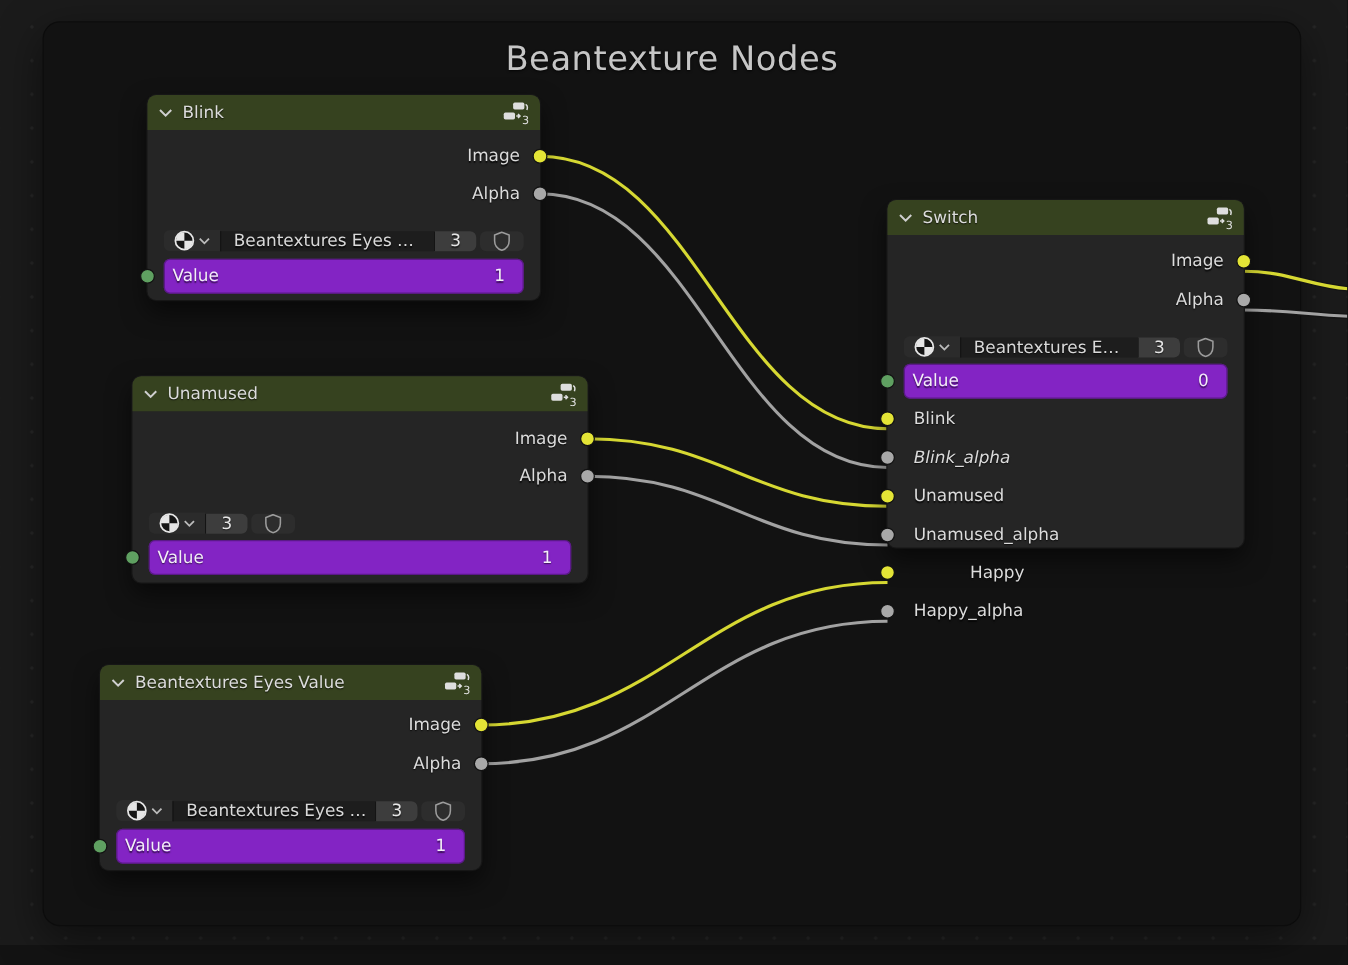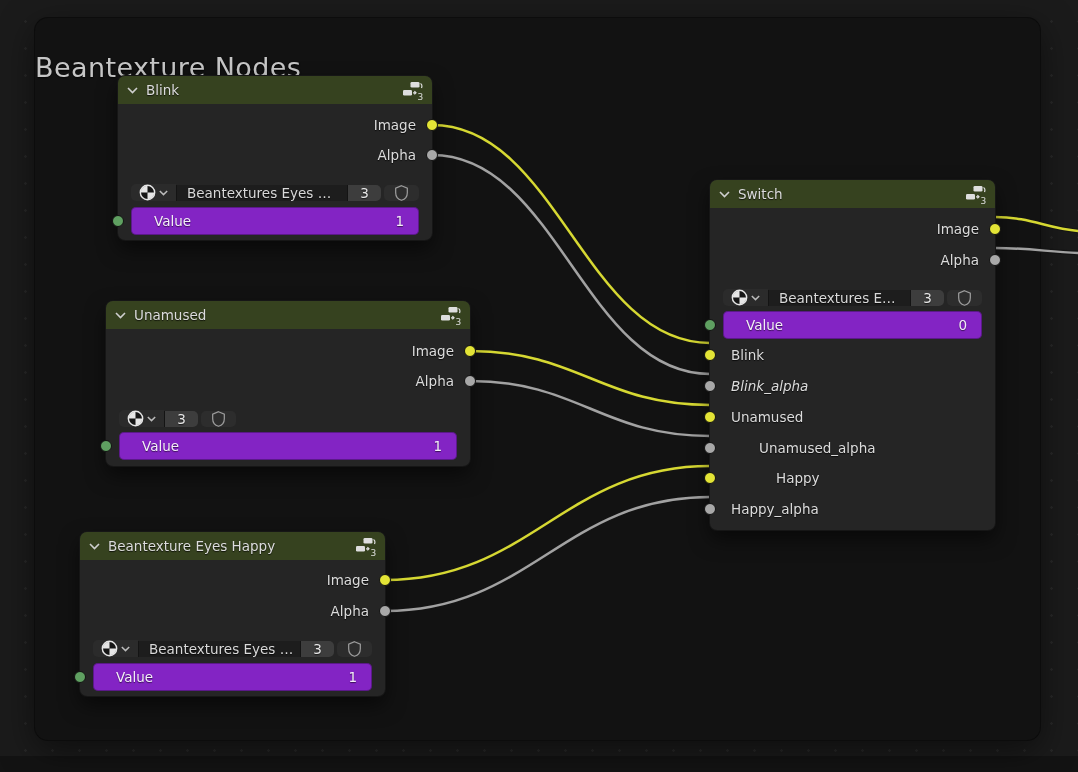--- a/index.html
+++ b/index.html
@@ -4,21 +4,21 @@
 <style>
   html,body{margin:0;padding:0;background:#101010;}
   .stage{position:relative;width:1078px;height:772px;overflow:hidden;
          background:#1b1b1b;
          background-image:radial-gradient(circle,#272727 1.1px,transparent 1.5px);
          background-size:27px 27px;background-position:12px 8px;
          font-family:"DejaVu Sans","Liberation Sans",sans-serif;}
   .bottom-shade{position:absolute;left:0;right:0;bottom:0;height:16px;background:rgba(0,0,0,.28);}
   .panel{position:absolute;left:35px;top:18px;width:1005px;height:722px;background:#121212;
          border-radius:13px;box-shadow:0 0 0 1px #0c0c0c,0 10px 34px rgba(0,0,0,.5);}
-  .canvas-title{position:absolute;left:35px;top:52px;width:1005px;text-align:left;
+  .canvas-title{position:absolute;left:35px;top:32px;width:1005px;text-align:center;
          font-size:27px;color:#c6c6c6;letter-spacing:.4px;text-shadow:0 1px 2px rgba(0,0,0,.8);}
   svg.wires{position:absolute;left:0;top:0;z-index:2;}
   .wire-under{fill:none;stroke:#141414;stroke-width:4.6px;}
   .wire-y{fill:none;stroke:#d6d832;stroke-width:2.5px;}
   .wire-g{fill:none;stroke:#a2a2a2;stroke-width:2.5px;}
   .node{position:absolute;z-index:3;background:#252525;border-radius:7px;
         box-shadow:0 0 0 1px #161616,0 9px 20px rgba(0,0,0,.55);}
   .node-header{position:absolute;left:0;top:0;right:0;height:28px;background:#36421f;
         border-radius:7px 7px 0 0;display:flex;align-items:center;padding:0 9px;gap:8px;box-sizing:border-box;}
   .node-title{font-size:13.5px;color:#dcdcdc;text-shadow:0 1px 1px rgba(0,0,0,.7);white-space:nowrap;}
@@ -40,21 +40,21 @@
   .db-name{flex:1;background:#1d1d1d;color:#d9d9d9;display:flex;align-items:center;padding:0 10px;
            font-size:13.5px;white-space:nowrap;overflow:hidden;border-left:1px solid #141414;
            text-shadow:0 1px 1px rgba(0,0,0,.7);min-width:0;}
   .db-count{width:33px;background:#3d3d3d;border-radius:0 5px 5px 0;display:flex;align-items:center;
            justify-content:center;color:#e5e5e5;font-size:13.5px;border-left:1px solid #141414;
            text-shadow:0 1px 1px rgba(0,0,0,.6);}
   .db-shield{width:35px;margin-left:3px;background:#2d2d2d;border-radius:5px;display:flex;
            align-items:center;justify-content:center;}
   .slider{position:absolute;left:13px;right:13px;height:28px;background:#8324c4;border-radius:5px;
           display:flex;align-items:center;justify-content:space-between;box-sizing:border-box;
-          padding:0 15px 0 23px;color:#f4eef9;font-size:13.5px;
+          padding:0 15px 0 7px;color:#f4eef9;font-size:13.5px;
           box-shadow:inset 0 0 0 1px rgba(0,0,0,.3);text-shadow:0 1px 1px rgba(0,0,0,.55);}
 </style>
 </head>
 <body>
 
 <div class="stage">
   <div class="panel"></div>
   <div class="canvas-title">Beantexture Nodes</div>
 
   <svg class="wires" width="1078" height="772" viewBox="0 0 1078 772">
@@ -165,21 +165,21 @@
       <span>1</span>
     </div>
     <span class="socket sock-val sock-in" style="top:139px;"></span>
   </div>
 
   <div class="node" style="left:80px;top:532px;width:305px;height:164px;">
     <div class="node-header">
       <svg width="11" height="7" viewBox="0 0 11 7">
           <polyline points="1,1 5.5,5.5 10,1" fill="none" stroke="#cfcfcf" stroke-width="1.6"></polyline>
         </svg>
-      <span class="node-title">Beantexture Eyes Happy</span>
+      <span class="node-title">Beantextures Eyes Value</span>
       <span class="hdr-icon">
         <svg width="21" height="19" viewBox="0 0 21 19">
           <rect x="8.5" y="1" width="9" height="5.5" rx="1.3" fill="#dedede"></rect>
           <path d="M18.5 2.5 q2.2 1.2 1 4.5" fill="none" stroke="#dedede" stroke-width="1.2"></path>
           <rect x="1" y="9" width="9" height="5.5" rx="1.3" fill="#dedede"></rect>
           <path d="M11 11.8 h3 m-1.6 -1.6 l1.6 1.6 l-1.6 1.6" fill="none" stroke="#dedede" stroke-width="1.2"></path>
           <text x="15.5" y="18.5" font-size="9" fill="#dedede">3</text>
         </svg>
       </span>
     </div>
@@ -206,21 +206,21 @@
           </svg>
       </div>
     </div>
     <div class="slider" style="top:131px;">
       <span>Value</span>
       <span>1</span>
     </div>
     <span class="socket sock-val sock-in" style="top:139px;"></span>
   </div>
 
-  <div class="node" style="left:710px;top:180px;width:285px;height:350px;">
+  <div class="node" style="left:710px;top:160px;width:285px;height:278px;">
     <div class="node-header">
       <svg width="11" height="7" viewBox="0 0 11 7">
           <polyline points="1,1 5.5,5.5 10,1" fill="none" stroke="#cfcfcf" stroke-width="1.6"></polyline>
         </svg>
       <span class="node-title">Switch</span>
       <span class="hdr-icon">
         <svg width="21" height="19" viewBox="0 0 21 19">
           <rect x="8.5" y="1" width="9" height="5.5" rx="1.3" fill="#dedede"></rect>
           <path d="M18.5 2.5 q2.2 1.2 1 4.5" fill="none" stroke="#dedede" stroke-width="1.2"></path>
           <rect x="1" y="9" width="9" height="5.5" rx="1.3" fill="#dedede"></rect>
@@ -257,21 +257,21 @@
       <span>0</span>
     </div>
     <span class="socket sock-val sock-in" style="top:139px;"></span>
 
     <div class="lbl in" style="top:168px;">Blink</div>
     <span class="socket sock-img sock-in" style="top:169px;"></span>
     <div class="lbl in" style="top:199px;font-style:italic;">Blink_alpha</div>
     <span class="socket sock-alpha sock-in" style="top:200px;"></span>
     <div class="lbl in" style="top:230px;">Unamused</div>
     <span class="socket sock-img sock-in" style="top:231px;"></span>
-    <div class="lbl in" style="top:261px;margin-left:28px;">Unamused_alpha</div>
+    <div class="lbl in" style="top:261px;">Unamused_alpha</div>
     <span class="socket sock-alpha sock-in" style="top:262px;"></span>
     <div class="lbl in" style="top:291px;margin-left:45px;">Happy</div>
     <span class="socket sock-img sock-in" style="top:292px;"></span>
     <div class="lbl in" style="top:322px;">Happy_alpha</div>
     <span class="socket sock-alpha sock-in" style="top:323px;"></span>
   </div>
 
   <div class="bottom-shade"></div>
 </div>
 

